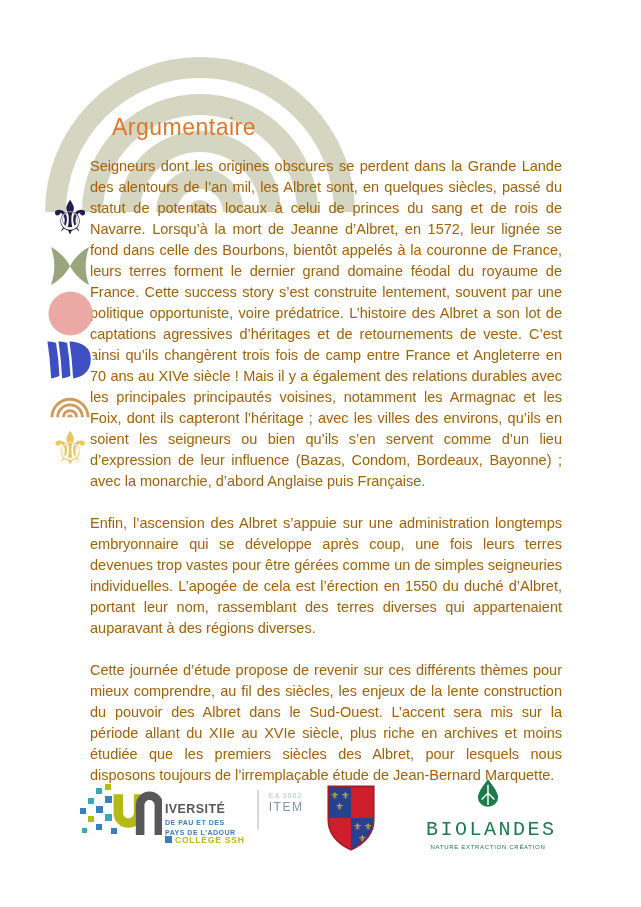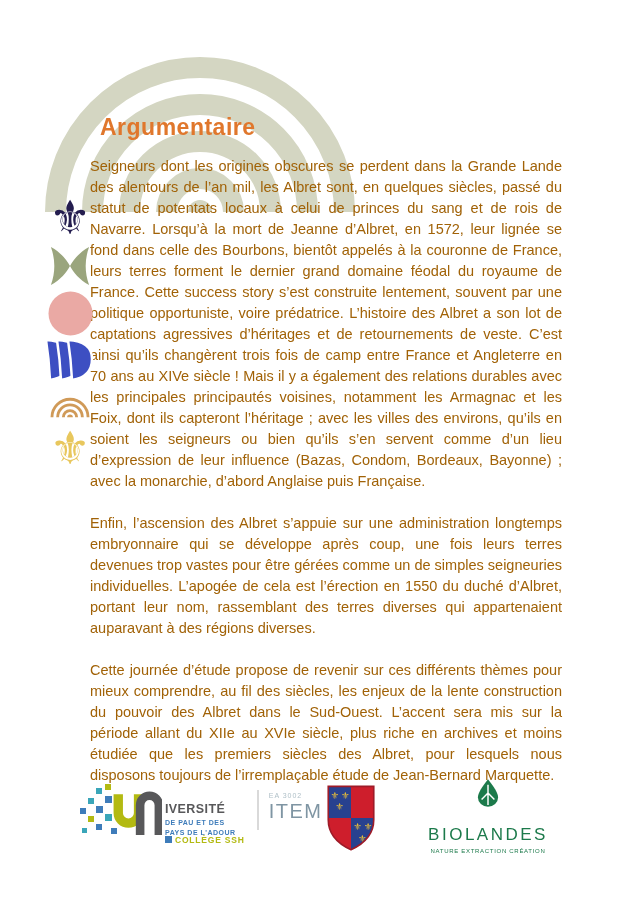--- a/index.html
+++ b/index.html
@@ -11,22 +11,22 @@
   
   .arcs-clip{position:absolute; left:45px; top:57px; width:310px; height:155px; overflow:hidden; z-index:0;}
   .ring{position:absolute; border-radius:50%; box-sizing:border-box; border:21px solid #d4d6c2;}
   .ring.r1{left:0;   top:0;   width:310px; height:310px;}
   .ring.r2{left:37px; top:37px; width:236px; height:236px;}
   .ring.r3{left:74px; top:74px; width:162px; height:162px;}
   .ring.r4{left:111px;top:111px;width:88px;  height:88px;}
   .ring-dot{position:absolute; left:143px; top:143px; width:24px; height:24px; border-radius:50%; background:#d4d6c2;}
   
   .title{
-    position:absolute; left:100px; top:114px; z-index:3;
-    font-size:23px; font-weight:bold; color:#e0772c; letter-spacing:0.5px;
+    position:absolute; left:112px; top:114px; z-index:3;
+    font-size:23px; font-weight:normal; color:#e0772c; letter-spacing:0.5px;
   }
   
   .bodytext{
     position:absolute; left:90px; top:156px; width:472px; z-index:2;
     color:#a16207; font-size:14.5px; line-height:21px; text-align:justify;
   }
   .bodytext p{margin:0 0 21px 0;}
   
   .icon-col{
     position:absolute; left:47px; top:194px; width:46px; z-index:2;
@@ -41,24 +41,24 @@
   .sq{position:absolute;}
   .uppa-text{margin-left:3px; padding-top:7px; line-height:1;}
   .uppa-universite{font-size:12.5px; font-weight:bold; color:#58585a; letter-spacing:0.4px;margin-top:12px;}
   .uppa-sub{font-size:7px; font-weight:bold; color:#3e7cba; letter-spacing:0.5px; margin-top:3px;}
   .uppa-college{display:flex; gap:3px; margin-top:0;}
   .uppa-college .csq{width:7px; height:7px; background:#3e7cba;}
   .uppa-college .ctext{font-size:8.5px; font-weight:bold; color:#b3ba12; letter-spacing:0.8px;}
   .vdivider{width:2px; height:40px; background:#d9d9d9; margin:6px 10px 0 12px;}
   .item-block{padding-top:8px; line-height:1;}
   .item-small{font-size:7px; color:#b0c0c8; letter-spacing:1px;}
-  .item-name{font-size:20px; color:#7f95a3; letter-spacing:1.5px; margin-top:2px;}
+  .item-name{font-size:12px; color:#7f95a3; letter-spacing:1.5px; margin-top:2px;}
   .shield-wrap{position:absolute; left:325px; top:776px; z-index:2;}
   .biolandes{position:absolute; left:426px; top:779px; width:124px; text-align:center; z-index:2;}
-  .bio-name{font-family:Liberation Sans, sans-serif; font-size:17px; color:#1c7a4b; letter-spacing:2.5px; margin-top:14px;}
+  .bio-name{font-family:Liberation Mono, monospace; font-size:20px; color:#1c7a4b; letter-spacing:2.5px; margin-top:7px;}
   .bio-tagline{font-size:6px; color:#1c7a4b; letter-spacing:0.7px; margin-top:3px;}
 </style>
 </head>
 <body>
 
 <div class="page">
 
   <div class="arcs-clip">
     <div class="ring r1"></div>
     <div class="ring r2"></div>

